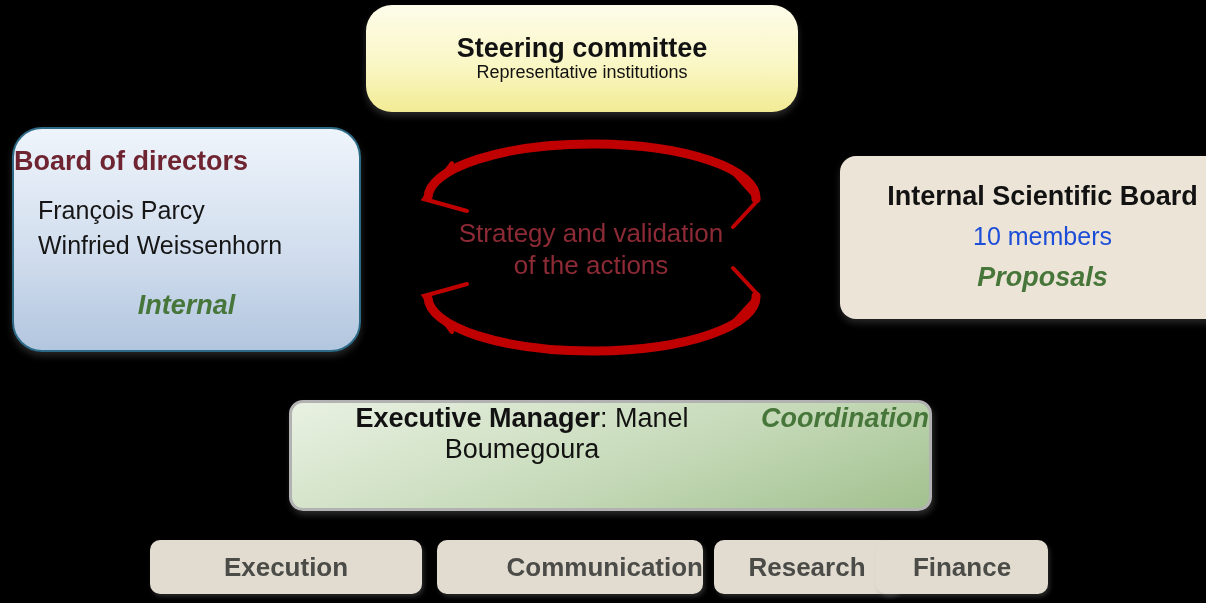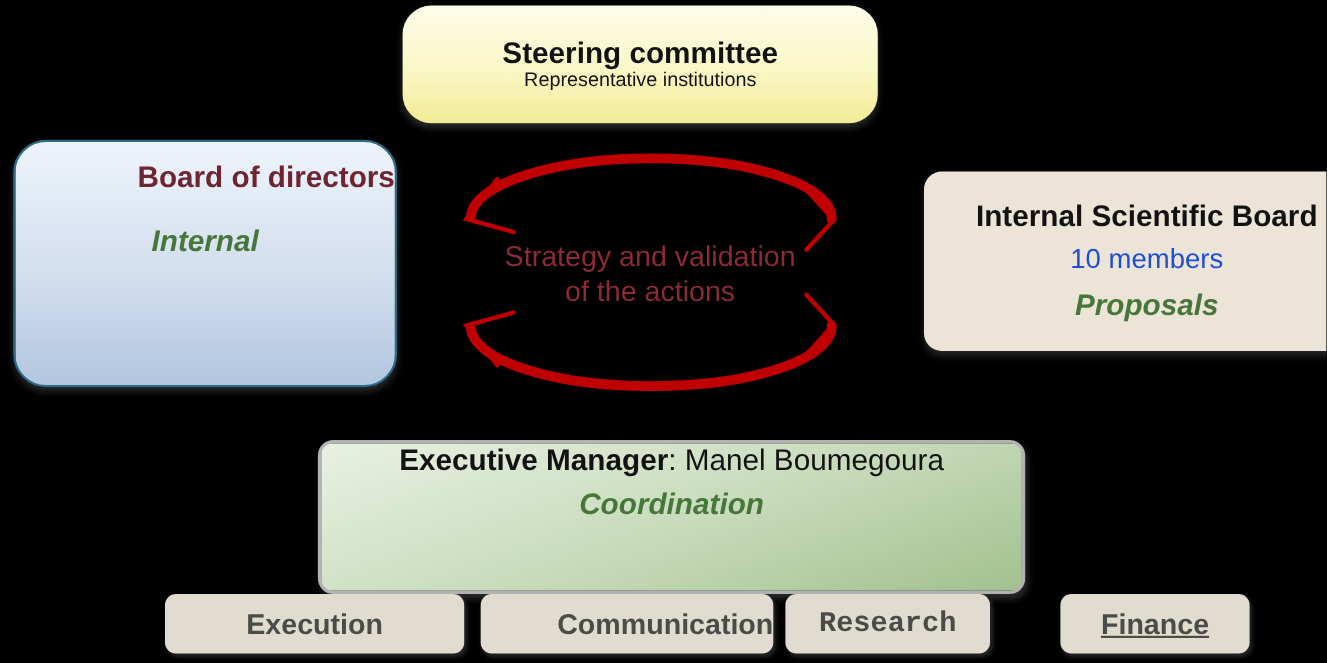--- a/index.html
+++ b/index.html
@@ -20,21 +20,21 @@
   .t-reg{font-size:18px;color:#121212;line-height:1.1;text-align:center;}
 
   
   .board{
     left:12px;top:127px;width:349px;height:225px;border-radius:30px;
     border:2px solid #2d6a86;
     background:linear-gradient(180deg,#eef4fb 0%,#d2deee 55%,#b2c6df 100%);
     box-shadow:0 4px 7px rgba(150,150,150,.25);
     text-align:left;padding-top:17px;
   }
-  .board-title{text-align:right;font-size:27px;font-weight:bold;color:var(--board-title,#6f2531);padding-left:19px;}
+  .board-title{text-align:left;font-size:27px;font-weight:bold;color:var(--board-title,#6f2531);}
   .board-members{margin:16px 0 0 24px;font-size:25px;color:#161616;line-height:35px;}
   .role{font-size:27px;font-weight:bold;font-style:italic;color:var(--role-green,#47763a);}
   .board-role{text-align:center;margin-top:27px;}
 
   
   .scientific{
     left:840px;top:156px;width:405px;height:163px;border-radius:16px;
     background:#ece4d6;box-shadow:0 4px 7px rgba(150,150,150,.25);
     display:flex;flex-direction:column;justify-content:center;gap:11px;
   }
@@ -43,39 +43,39 @@
   
   .cycle-svg{position:absolute;left:0;top:0;width:1206px;height:603px;}
   .cycle-label{
     left:415px;top:217px;width:352px;
     font-size:26px;font-weight:normal;line-height:32px;
     color:var(--cycle-text,#8c2a35);
   }
 
   
   .manager{
-    left:289px;top:400px;width:643px;height:140px;border-radius:14px;
+    left:289px;top:400px;width:643px;height:111px;border-radius:14px;
     border:3px solid #b2b2b2;
     background:linear-gradient(160deg,#e9f1e2 0%,#c6dab9 55%,#a2c18f 100%);
     box-shadow:2px 4px 6px rgba(140,140,140,.3);
-    display:flex;flex-direction:column;gap:9px;
+    display:flex;gap:9px;
   }
   .mgr-line{font-size:27px;color:#121212;}
   .mgr-line b{font-weight:bold;}
 
   
   .dept{
     top:540px;height:54px;border-radius:10px;background:#e2dcd0;
     box-shadow:2px 3px 4px rgba(130,130,130,.3);
     color:var(--dept-text,#4b4b48);font-weight:bold;font-size:26px;line-height:54px;
   }
   .dept-0{left:150px;width:272px;}
   .dept-1{left:437px;width:266px;text-align:right;}
-  .dept-2{left:714px;width:186px;font-family:Liberation Mono, monospace;}
-  .dept-3{left:964px;width:172px;text-decoration:underline;}
+  .dept-2{left:714px;width:186px;}
+  .dept-3{left:876px;width:172px;}
 </style>
 </head>
 <body>
 
 <div class="stage">
 
   <svg class="cycle-svg" viewBox="0 0 1206 603" xmlns="http://www.w3.org/2000/svg">
     <g stroke="var(--arc-red,#c00000)" fill="none" stroke-linecap="round" stroke-linejoin="miter">
       <path d="M 428 197 A 164 54 0 0 1 756 199" stroke-width="9"></path>
       <path d="M 452 163 L 424 199 L 467 211" stroke-width="4"></path>
@@ -86,20 +86,24 @@
     </g>
   </svg>
 
   <div class="box steering">
     <div class="t-bold">Steering committee</div>
     <div class="t-reg">Representative institutions</div>
   </div>
 
   <div class="box board">
     <div class="board-title">Board of directors</div>
+    <div class="board-members">
+      <div>François Parcy</div>
+      <div>Winfried Weissenhorn</div>
+    </div>
     <div class="board-role role">Internal</div>
   </div>
 
   <div class="box scientific">
     <div class="t-bold">Internal Scientific Board</div>
     <div class="sci-sub">10 members</div>
     <div class="role">Proposals</div>
   </div>
 
   <div class="box cycle-label">

